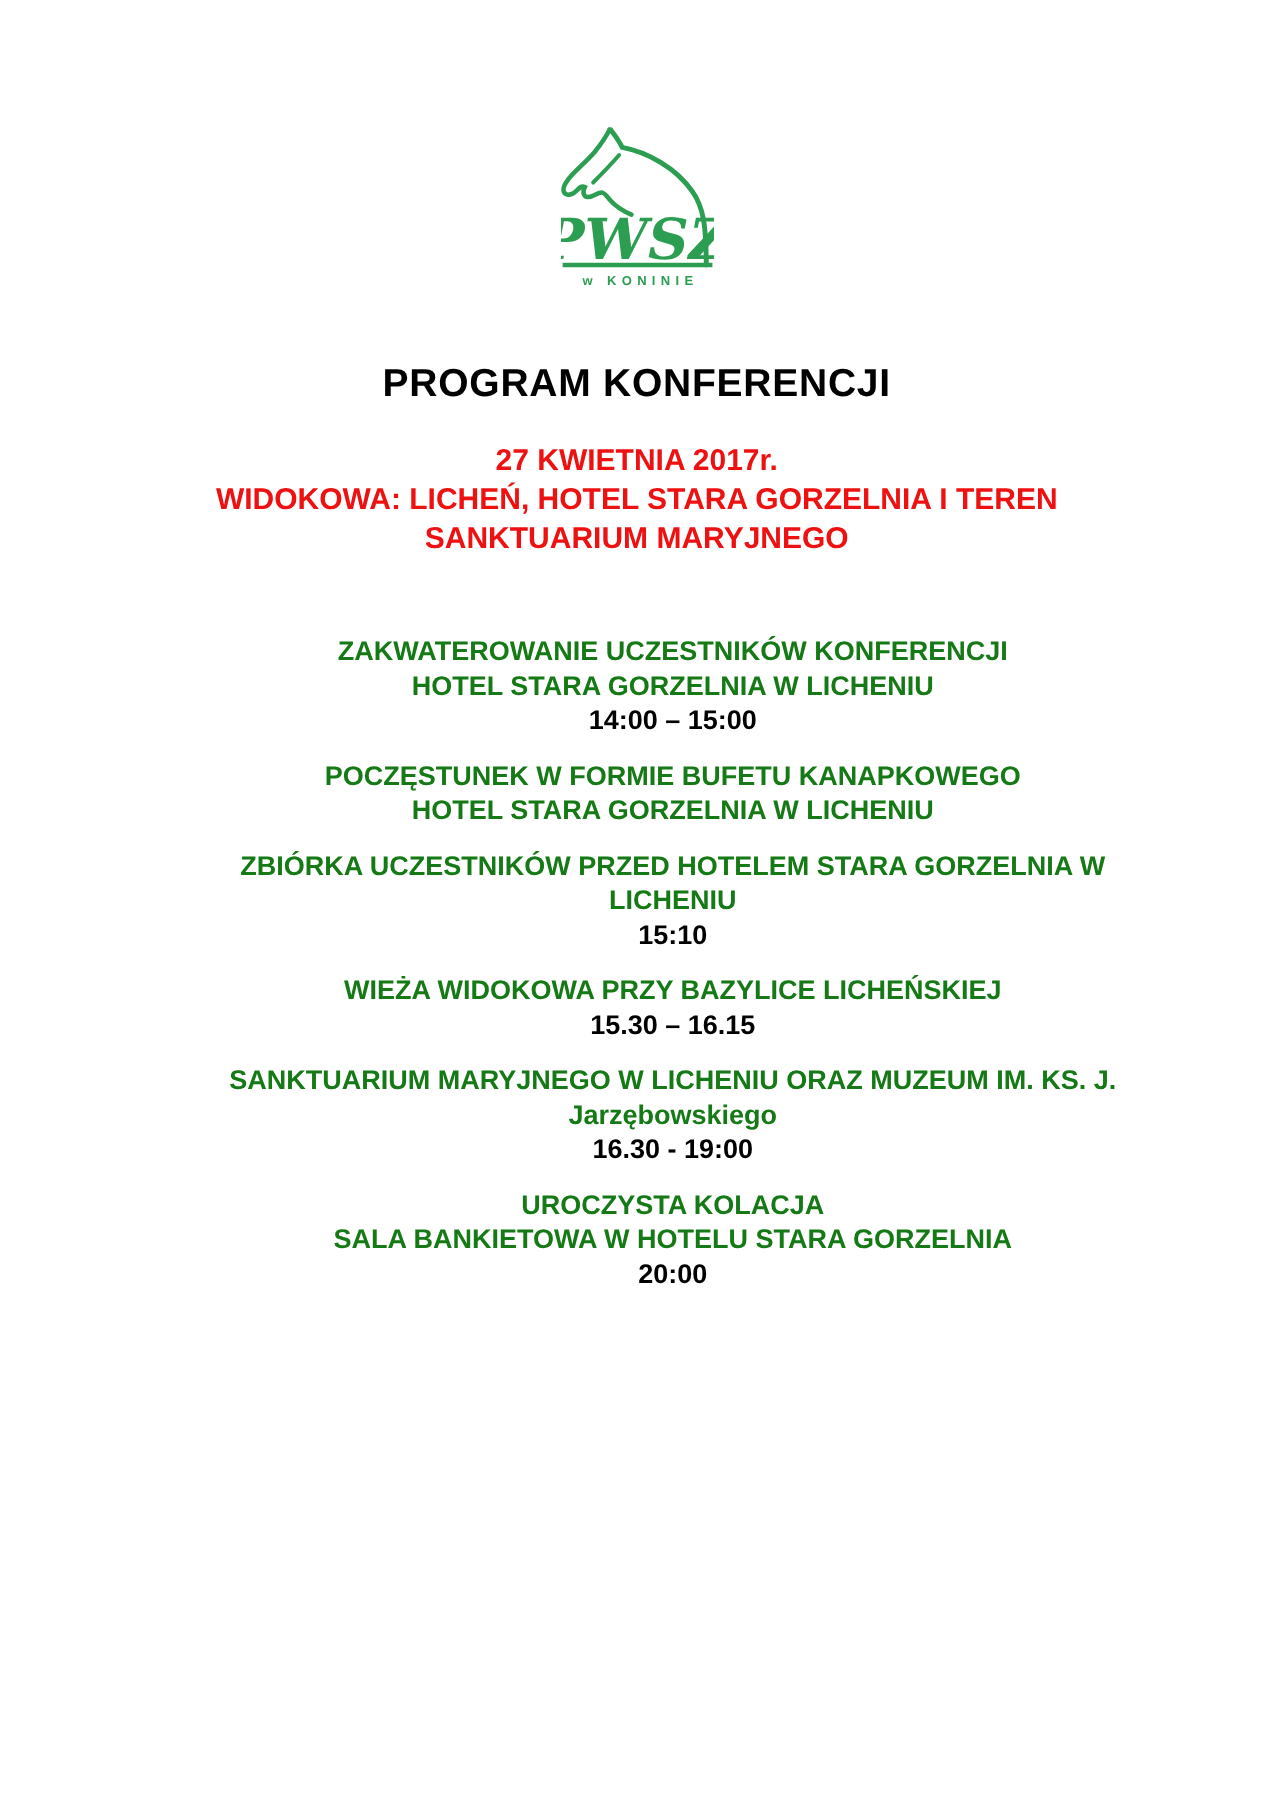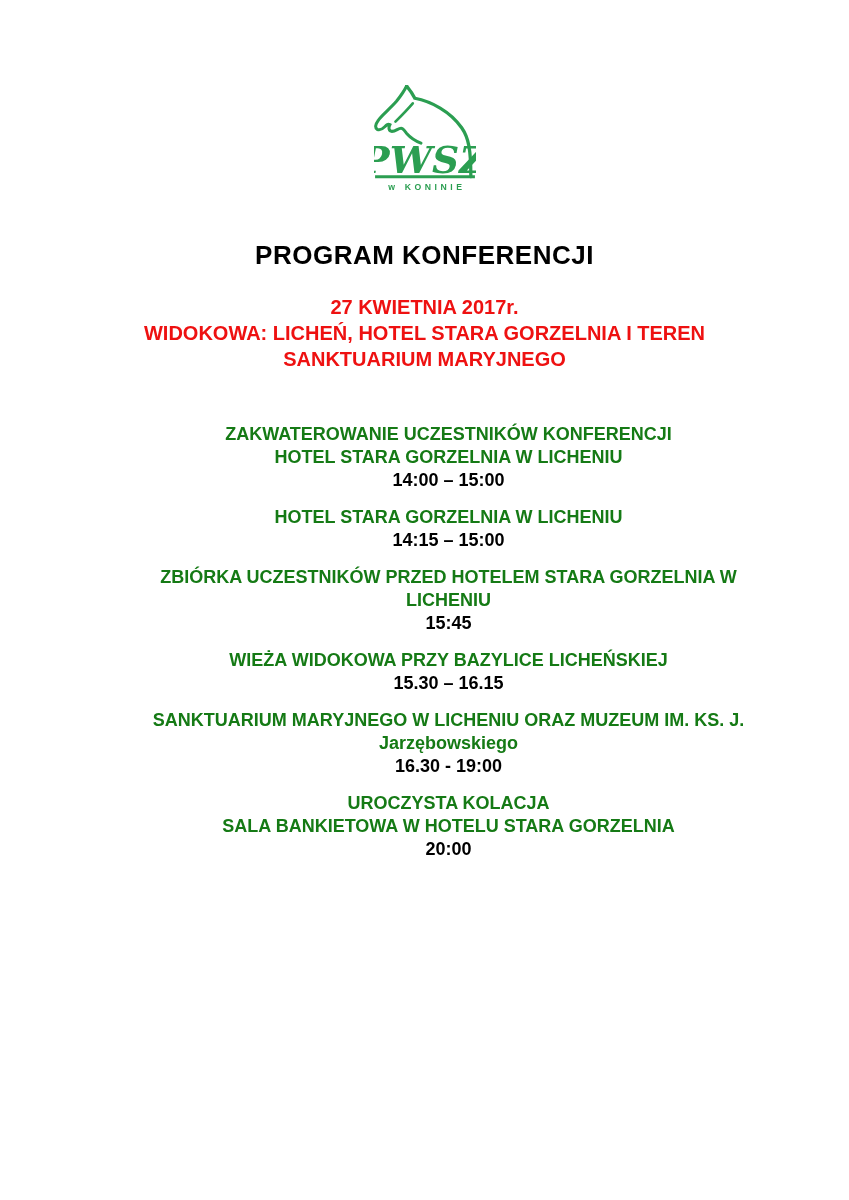--- a/index.html
+++ b/index.html
@@ -101,27 +101,27 @@
     <div class="eh-line">SANKTUARIUM MARYJNEGO</div>
   </div>
 
   <div id="schedule">
       <div class="section">
         <div class="line green">ZAKWATEROWANIE UCZESTNIKÓW KONFERENCJI</div>
         <div class="line green">HOTEL STARA GORZELNIA W LICHENIU</div>
         <div class="line time">14:00 – 15:00</div>
       </div>
       <div class="section">
+        <div class="line green">POCZĘSTUNEK W FORMIE BUFETU KANAPKOWEGO</div>
         <div class="line green">HOTEL STARA GORZELNIA W LICHENIU</div>
-        <div class="line time">14:15 – 15:00</div>
       </div>
       <div class="section">
         <div class="line green">ZBIÓRKA UCZESTNIKÓW PRZED HOTELEM STARA GORZELNIA W</div>
         <div class="line green">LICHENIU</div>
-        <div class="line time">15:45</div>
+        <div class="line time">15:10</div>
       </div>
       <div class="section">
         <div class="line green">WIEŻA WIDOKOWA PRZY BAZYLICE LICHEŃSKIEJ</div>
         <div class="line time">15.30 – 16.15</div>
       </div>
       <div class="section">
         <div class="line green">SANKTUARIUM MARYJNEGO W LICHENIU ORAZ MUZEUM IM. KS. J.</div>
         <div class="line green">Jarzębowskiego</div>
         <div class="line time">16.30 - 19:00</div>
       </div>

